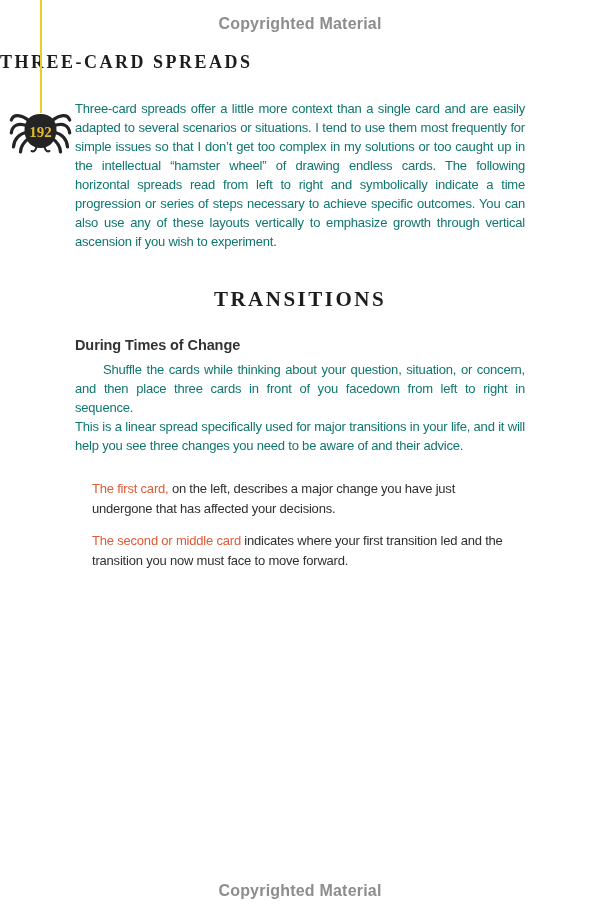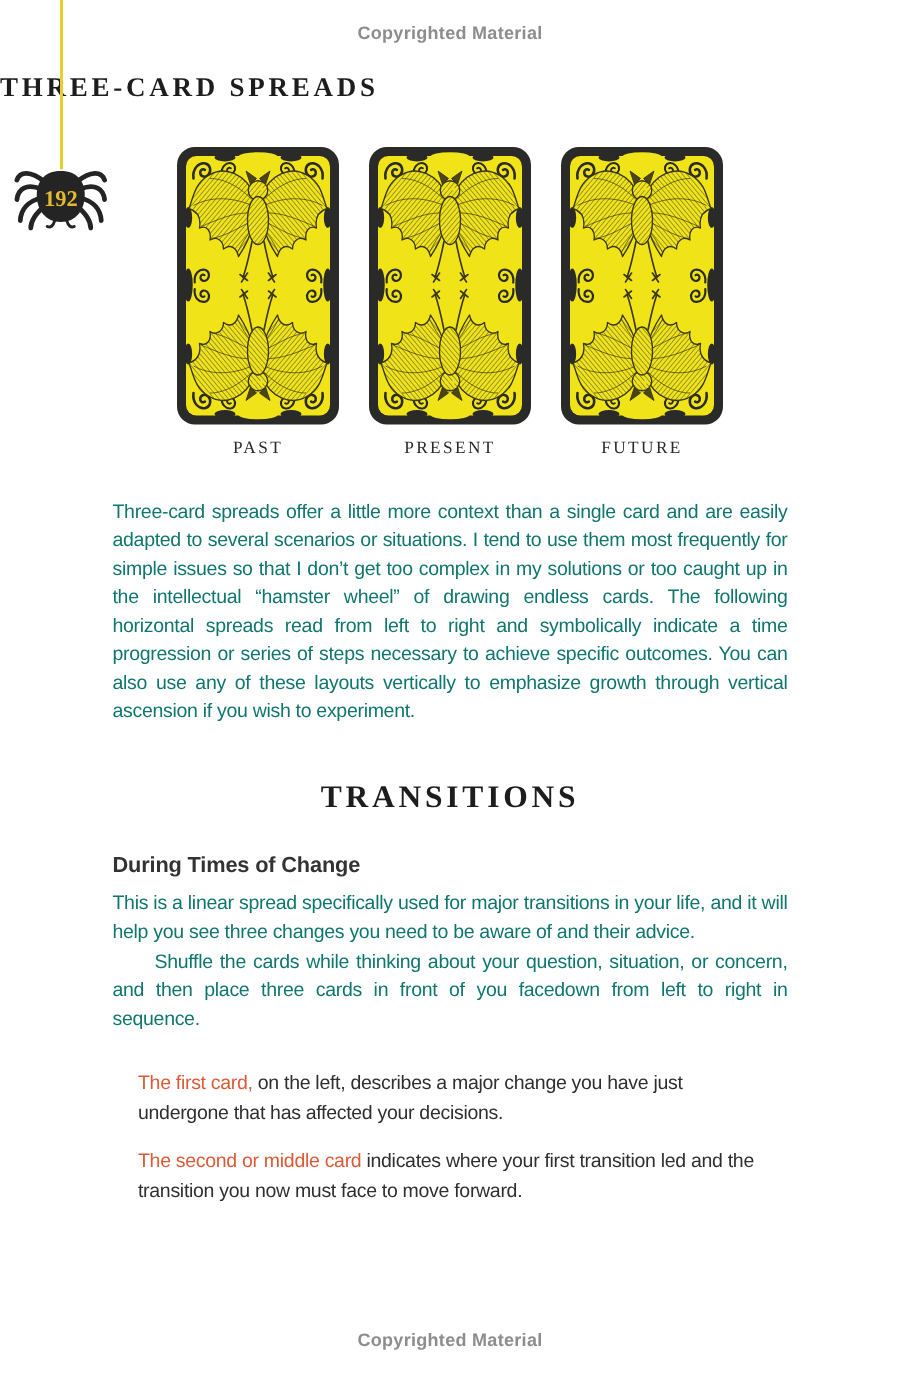--- a/index.html
+++ b/index.html
@@ -1,21 +1,21 @@
 <!DOCTYPE html>
 <html><head>
 <meta charset="utf-8">
 <style>
   html,body{margin:0;padding:0;background:#ffffff;}
   .page{
     position:relative;width:600px;height:916px;margin:0 auto;background:#fff;
     font-family:"Liberation Sans",sans-serif;overflow:hidden;
   }
   .copyright{
-    text-align:center;font-size:12px;font-weight:bold;color:#8d8d8d;letter-spacing:.2px;
+    text-align:center;font-size:16px;font-weight:bold;color:#8d8d8d;letter-spacing:.2px;
   }
   .copyright.top{padding-top:15px;}
   .copyright.bottom{position:absolute;left:0;right:0;bottom:16px;}
   .title{
     margin:19px 0 12px;font-family:"Liberation Serif",serif;
     font-weight:bold;font-size:18px;letter-spacing:2.5px;color:#1d1d1d;
   }
   .cards-row{display:flex;justify-content:center;gap:18px;margin-top:28px;}
   .card-col{display:flex;flex-direction:column;align-items:center;}
   svg.card{width:110px;height:187px;display:block;}
@@ -125,50 +125,30 @@
       <path d="M44,28 C53,30 57.5,36 58,43"></path>
       <path d="M41,33 C48,38 51,44 51,48"></path>
     </g>
     <path d="M31,10 C42,10 47,17 47,26 C47,36 41,44 31,44 C21,44 15,36 15,26 C15,17 20,10 31,10 Z" fill="#242424"></path>
     <path d="M27,43 C26,47 24,48 22,47 M35,43 C36,47 38,48 40,47" fill="none" stroke="#242424" stroke-width="2" stroke-linecap="round"></path>
     <text x="31" y="33" text-anchor="middle" font-family="Liberation Serif, serif" font-weight="bold" font-size="15" fill="#e2ba2c">192</text>
   </svg>
 
   <h1 class="title">THREE-CARD SPREADS</h1>
 
-  <div class="cards-row">
-    <div class="card-col">
-      <svg class="card" viewBox="0 0 110 187">
-          <use href="#cardback"></use>
-        </svg>
-      <div class="card-label">PAST</div>
-    </div>
-    <div class="card-col">
-      <svg class="card" viewBox="0 0 110 187">
-          <use href="#cardback"></use>
-        </svg>
-      <div class="card-label">PRESENT</div>
-    </div>
-    <div class="card-col">
-      <svg class="card" viewBox="0 0 110 187">
-          <use href="#cardback"></use>
-        </svg>
-      <div class="card-label">FUTURE</div>
-    </div>
-  </div>
 
   <div class="content">
     <p class="body intro">Three-card spreads offer a little more context than a single card and are easily adapted to several scenarios or situations. I tend to use them most frequently for simple issues so that I don’t get too complex in my solutions or too caught up in the intellectual “hamster wheel” of drawing endless cards. The following horizontal spreads read from left to right and symbolically indicate a time progression or series of steps necessary to achieve specific outcomes. You can also use any of these layouts vertically to emphasize growth through vertical ascension if you wish to experiment.</p>
 
     <h2 class="section-title">TRANSITIONS</h2>
 
     <h3 class="subheading">During Times of Change</h3>
 
+    <p class="body shuffle">Shuffle the cards while thinking about your question, situation, or concern, and then place three cards in front of you facedown from left to right in sequence.</p>
     <p class="body">This is a linear spread specifically used for major transitions in your life, and it will help you see three changes you need to be aware of and their advice.</p>
-    <p class="body shuffle">Shuffle the cards while thinking about your question, situation, or concern, and then place three cards in front of you facedown from left to right in sequence.</p>
 
     <div class="meanings">
       <p class="body"><span class="lead">The first card,</span><span> on the left, describes a major change you have just undergone that has affected your decisions.</span></p>
       <p class="body"><span class="lead">The second or middle card</span><span> indicates where your first transition led and the transition you now must face to move forward.</span></p>
     </div>
   </div>
 
   <div class="copyright bottom">Copyrighted Material</div>
 
 </div>

